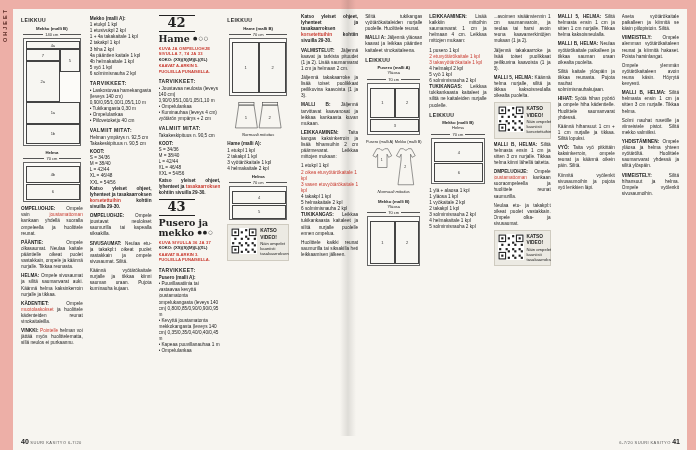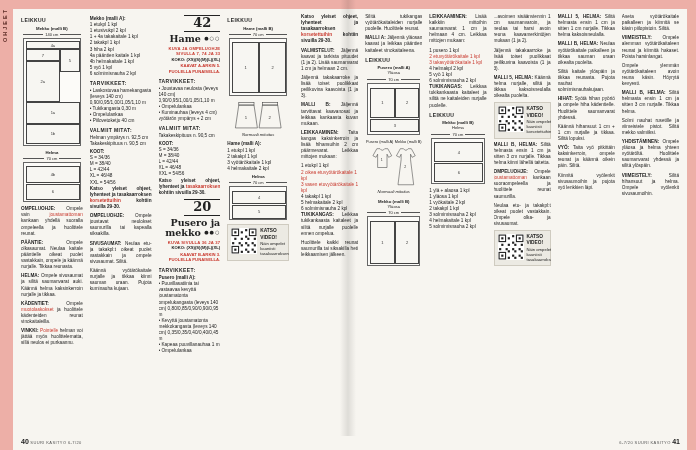--- a/index.html
+++ b/index.html
@@ -15,21 +15,21 @@
   .pageR{left:301px;width:378px;}
   .col{flex:1 1 0;overflow:hidden;font-size:4.7px;line-height:1.3;}
   .lbl{font-size:5px;font-weight:bold;letter-spacing:.4px;margin:3px 0 1px;}
   .para{margin:0 0 3px;text-align:justify;}
   .para.bold{font-weight:bold;}
   .lead{font-weight:bold;}
   .red{color:#c9392e;}
   .listtitle{font-weight:bold;margin-top:2px;}
   .li{margin:0;}
   
-  .phead{text-align:right;margin:1px 0 4px;}
+  .phead{text-align:left;margin:1px 0 4px;}
   .pnum{display:inline-block;font-family:"DejaVu Serif",serif;font-weight:bold;font-size:13px;
         border-top:1px solid #222;border-bottom:1px solid #222;padding:0 9px;line-height:1.15;}
   .ptitle{font-family:"DejaVu Serif",serif;font-weight:bold;font-size:9.5px;margin-top:2px;line-height:1.05;}
   .pdots{font-size:5px;vertical-align:2px;letter-spacing:1px;}
   .psub1{color:#c9392e;font-weight:bold;font-size:4.2px;margin-top:2px;letter-spacing:.2px;}
   .psub2{font-weight:bold;font-size:4.2px;}
   .pred{color:#c9392e;font-weight:bold;font-size:4.2px;margin-top:1px;}
   
   .diag{margin:2px 2px 4px;text-align:center;}
   .dtitle{font-size:4.3px;font-weight:bold;line-height:1.2;}
@@ -145,21 +145,21 @@
         </div>
         <div>
           <div class="listtitle">KOOT:</div>
           <div class="li">S = 34/36</div>
           <div class="li">M = 38/40</div>
           <div class="li">L = 42/44</div>
           <div class="li">XL = 46/48</div>
           <div class="li">XXL = 54/56</div>
         </div>
         <div class="para bold"><span>Katso yleiset ohjeet, lyhenteet ja </span><span class="red">tasakaarroksen</span><span> kohtiin sivuilla 29-30.</span></div>
-        <div class="phead"><div class="pnum">20</div><div class="ptitle">Pusero ja mekko <span class="pdots">●●○</span></div><div class="psub1">KUVA SIVULLA 36 JA 37</div><div class="psub2">KOKO: (XS)(S)(M)(L)(XL)</div><div class="pred">KAAVAT B-ARKIN 3. PUOLELLA PUNAISELLA.</div></div>
+        <div class="phead"><div class="pnum">43</div><div class="ptitle">Pusero ja mekko <span class="pdots">●●○</span></div><div class="psub1">KUVA SIVULLA 36 JA 37</div><div class="psub2">KOKO: (XS)(S)(M)(L)(XL)</div><div class="pred">KAAVAT B-ARKIN 3. PUOLELLA PUNAISELLA.</div></div>
         <div class="lbl">TARVIKKEET:</div>
         <div>
           <div class="listtitle">Pusero (malli A):</div>
           <div class="li">• Puuvillasatiinia tai vastaavaa kevyttä joustamatonta ompelukangasta (leveys 140 cm) 0,80/0,85/0,90/0,90/0,95 m</div>
           <div class="li">• Kevyttä joustamatonta mekkokangasta (leveys 140 cm) 0,35/0,35/0,40/0,40/0,45 m</div>
           <div class="li">• Kapeaa puuvillanauhaa 1 m</div>
           <div class="li">• Ompelulankaa</div>
         </div>
       </div>
       <div class="col">

